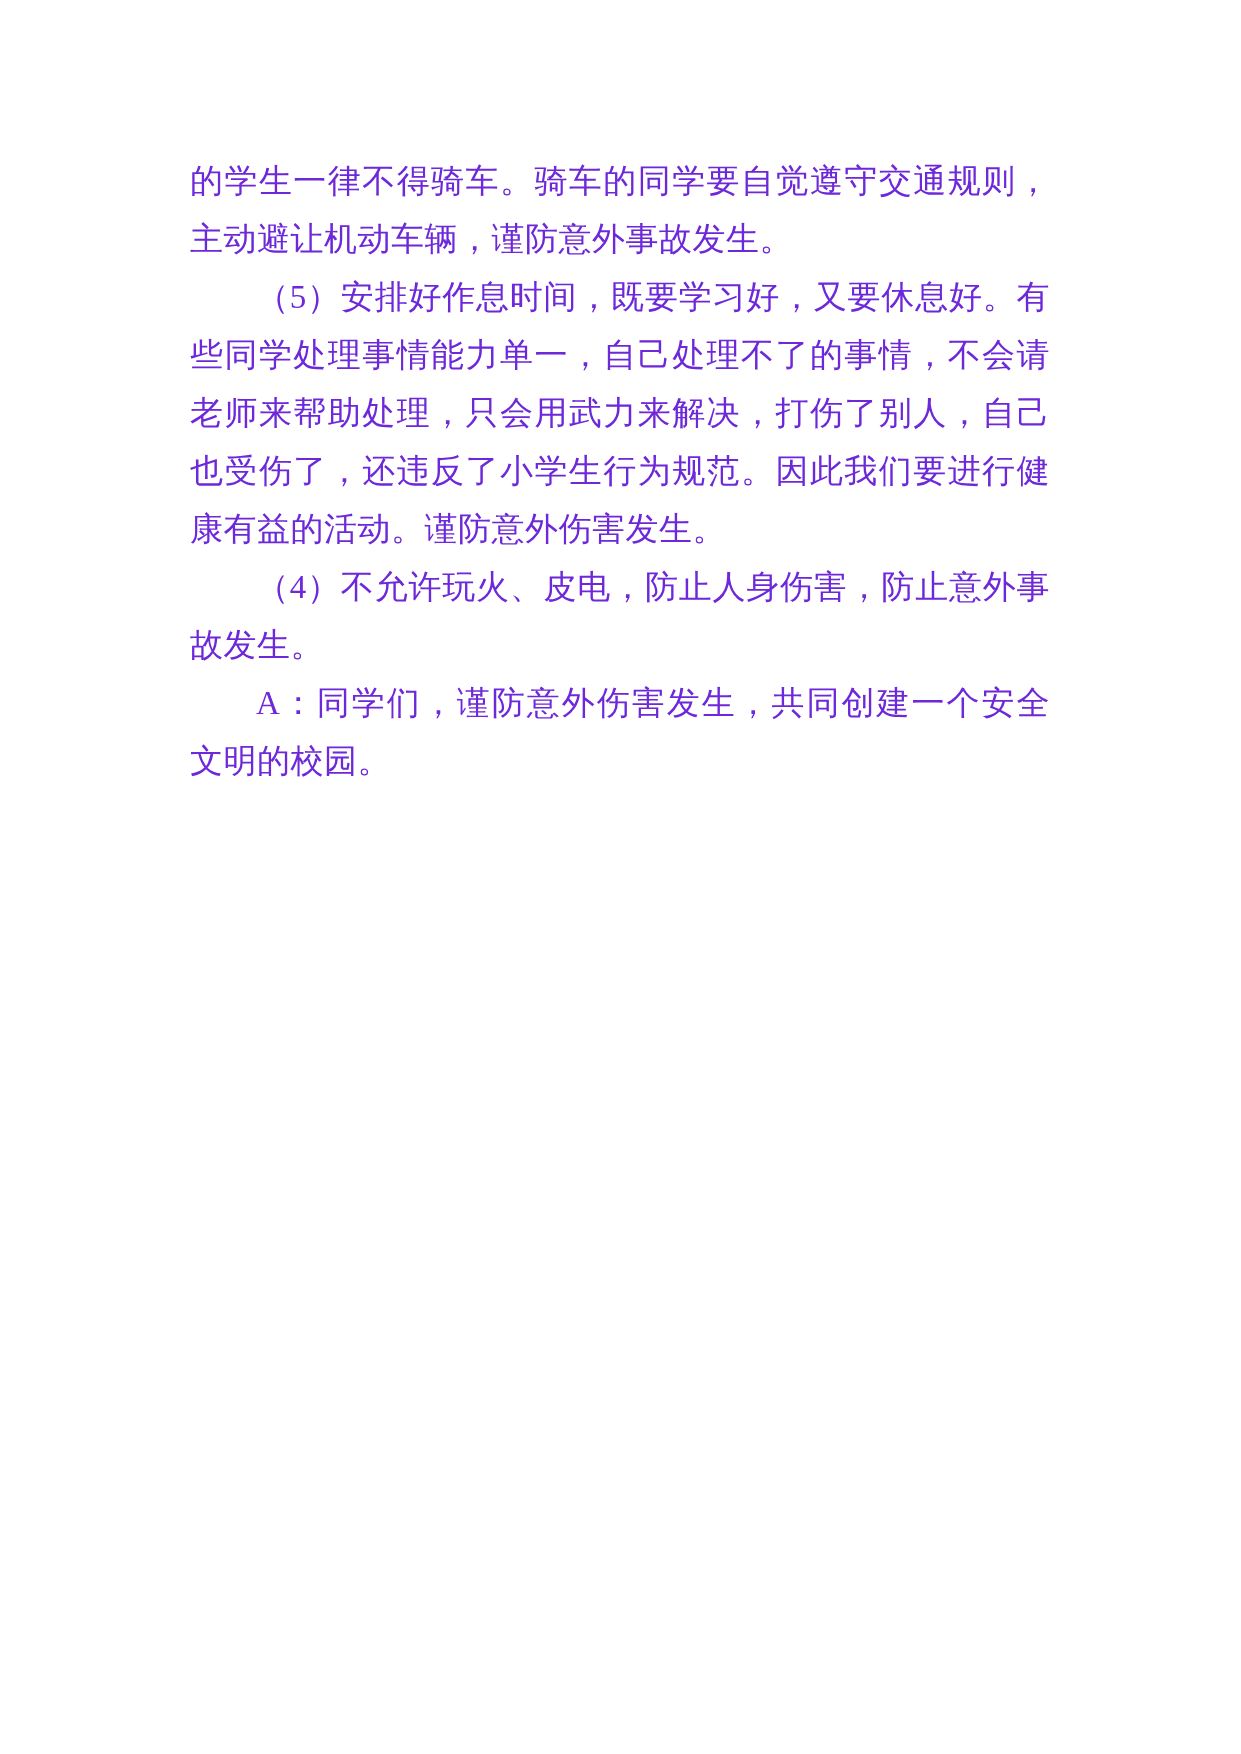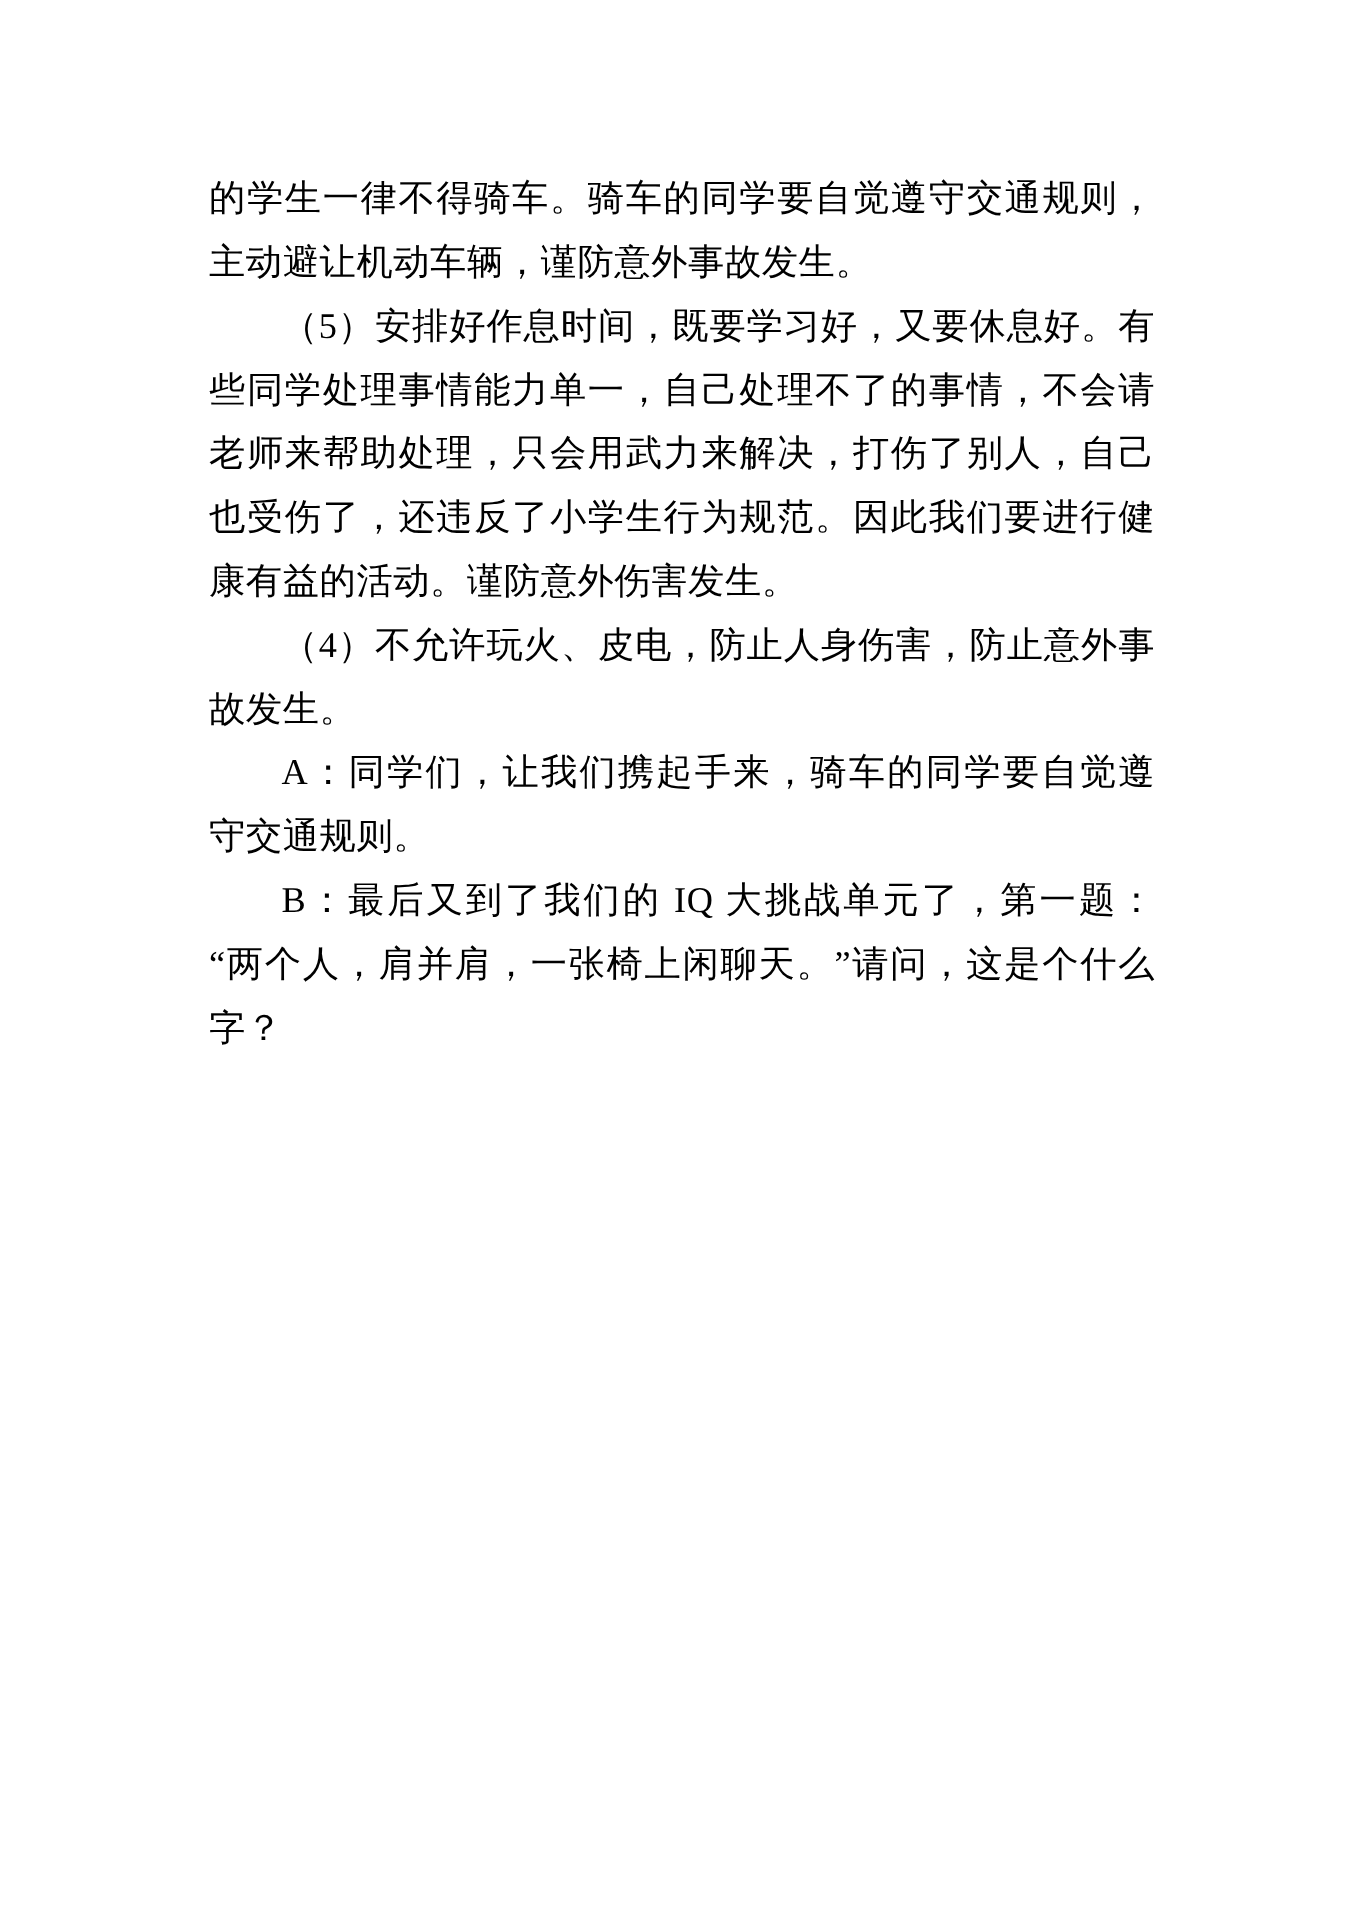--- a/index.html
+++ b/index.html
@@ -16,37 +16,36 @@
   }
   .text-block {
     position: absolute;
     left: 190px;
     top: 152px;
     width: 860px;
     font-family: "Liberation Serif", "DejaVu Serif", serif;
     font-size: 33px;
     font-weight: 400;
     line-height: 58px;
-    color: #000000;
+    color: #6d28d9;
     text-align: justify;
     text-justify: inter-ideograph;
     letter-spacing: 0.5px;
   }
   .text-block p {
     margin: 0;
     padding: 0;
   }
   .text-block p.indent {
     text-indent: 2em;
   }
 </style>
 </head>
 <body>
 
 <div class="page">
   <div class="text-block">
     <p>的学生一律不得骑车。骑车的同学要自觉遵守交通规则，主动避让机动车辆，谨防意外事故发生。</p>
     <p class="indent">（5）安排好作息时间，既要学习好，又要休息好。有些同学处理事情能力单一，自己处理不了的事情，不会请老师来帮助处理，只会用武力来解决，打伤了别人，自己也受伤了，还违反了小学生行为规范。因此我们要进行健康有益的活动。谨防意外伤害发生。</p>
     <p class="indent">（4）不允许玩火、皮电，防止人身伤害，防止意外事故发生。</p>
-    <p class="indent">A：同学们，让我们携起手来，骑车的同学要自觉遵守交通规则。</p>
-    <p class="indent">B：最后又到了我们的 IQ 大挑战单元了，第一题：“两个人，肩并肩，一张椅上闲聊天。”请问，这是个什么字？</p>
+    <p class="indent">A：同学们，谨防意外伤害发生，共同创建一个安全文明的校园。</p>
   </div>
 </div>
 
 </body></html>

